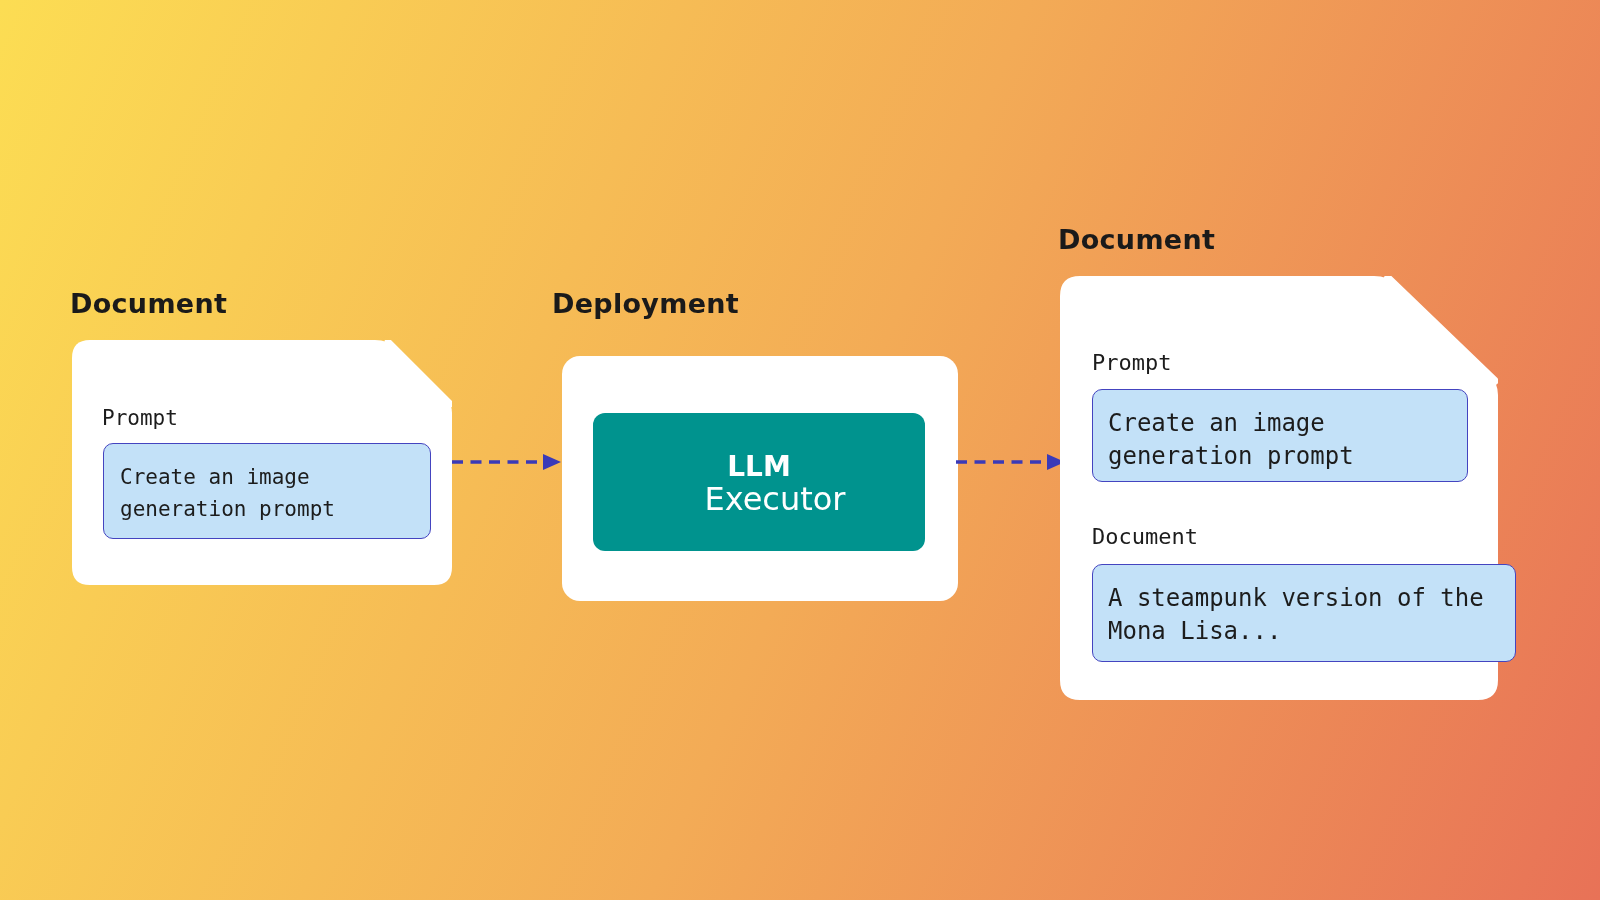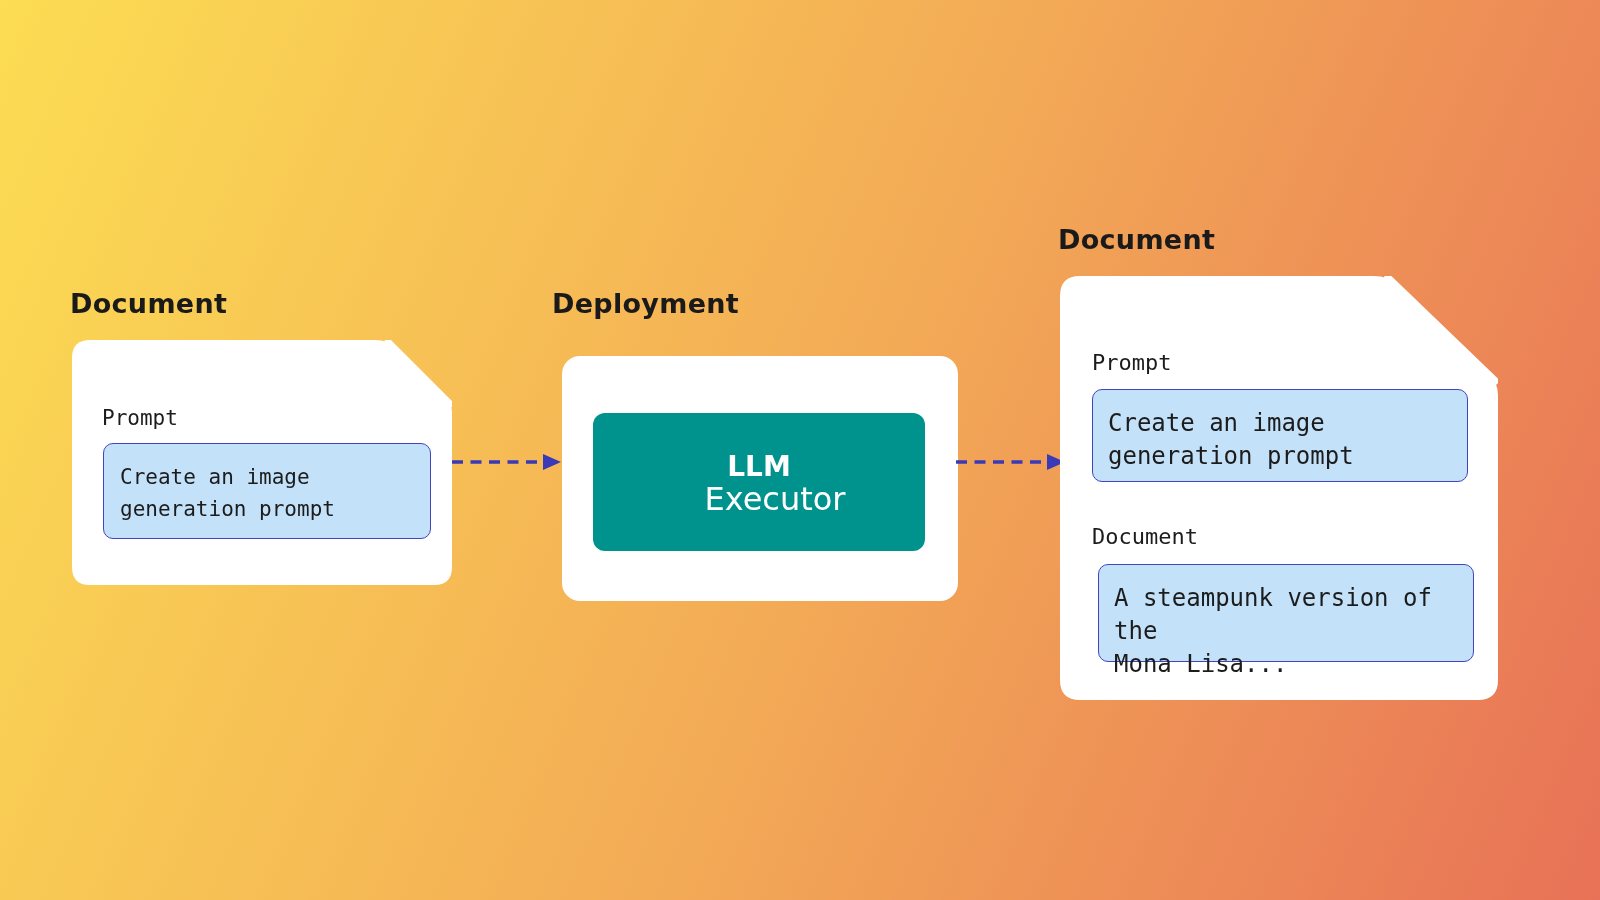--- a/index.html
+++ b/index.html
@@ -99,17 +99,17 @@
 
   <div class="doc-card doc-right" style="left:1060px; top:276px; width:438px; height:424px;">
     <svg width="438" height="424" viewBox="0 0 438 424">
       <path d="M 20,0 H 314 Q 328,0 337,9 L 429,98 Q 438,107 438,119 V 404 Q 438,424 418,424 H 20 Q 0,424 0,404 V 20 Q 0,0 20,0 Z" fill="#ffffff"></path>
       <path d="M 328,3 L 434,105 L 344,105 Q 328,105 328,89 Z" fill="none" stroke="#ffffff" stroke-width="9" stroke-linejoin="round" stroke-linecap="round"></path>
     </svg>
     <div class="field-label" style="left:32px; top:74px;">Prompt</div>
     <div class="field-box" style="left:32px; top:113px; width:376px; height:93px;">Create an image
 generation prompt</div>
     <div class="field-label" style="left:32px; top:248px;">Document</div>
-    <div class="field-box" style="left:38px; top:288px; width:376px; height:98px;">A steampunk version of the
+    <div class="field-box" style="left:32px; top:288px; width:424px; height:98px;">A steampunk version of the
 Mona Lisa...</div>
   </div>
 
 </div>
 
 </body></html>

